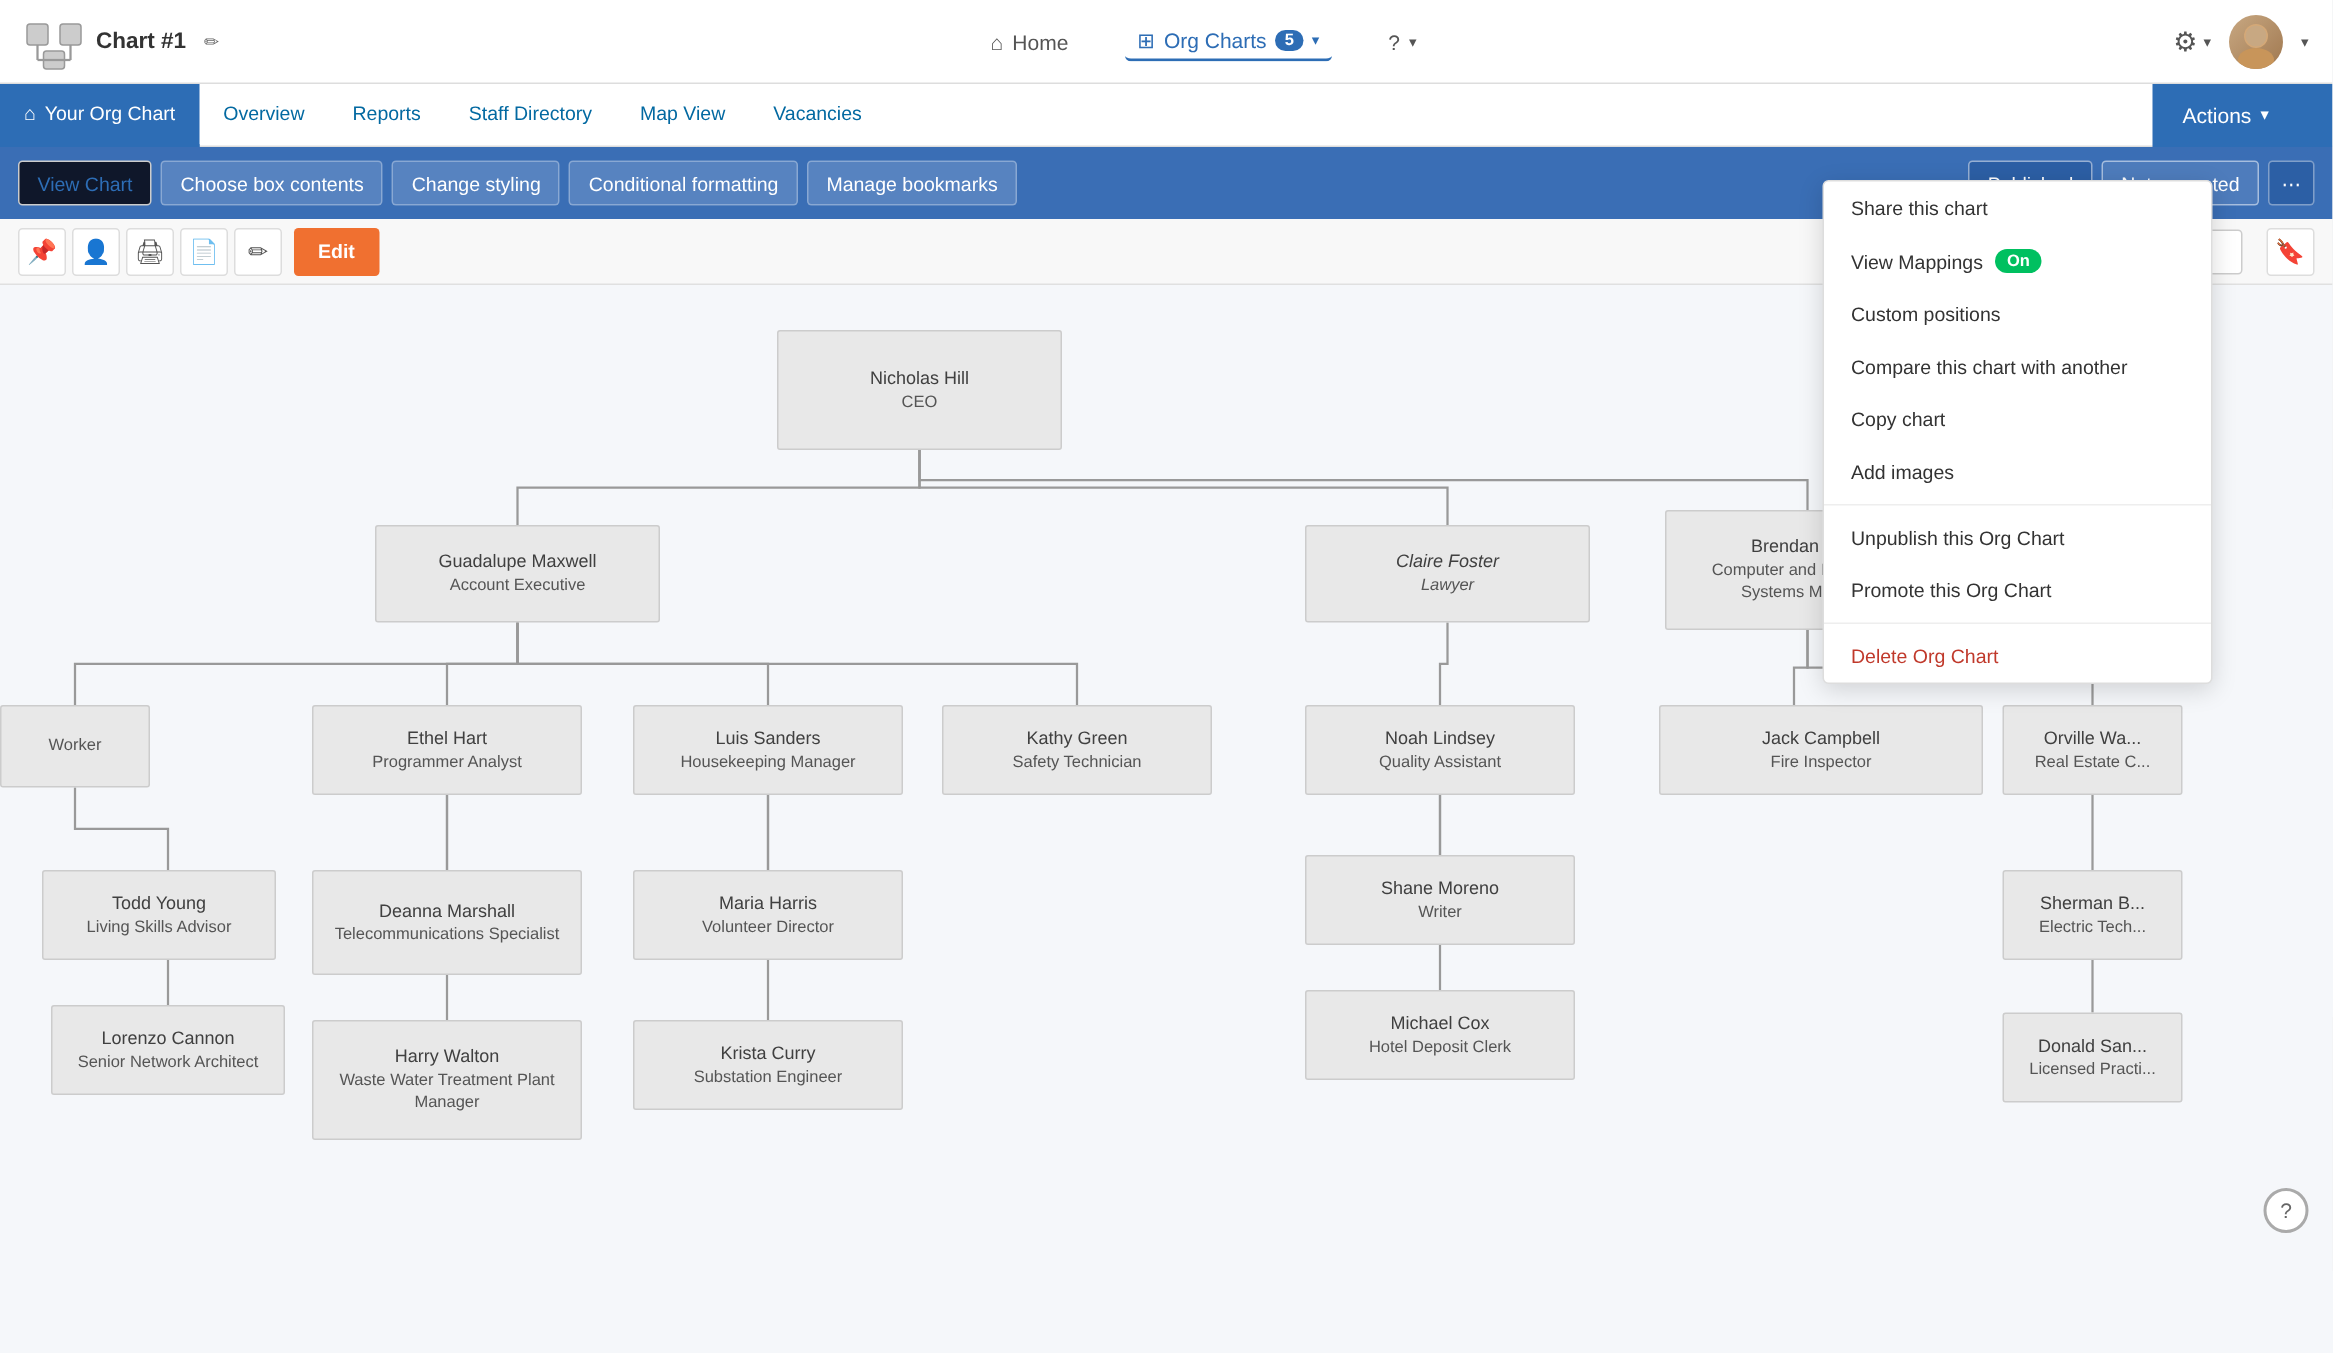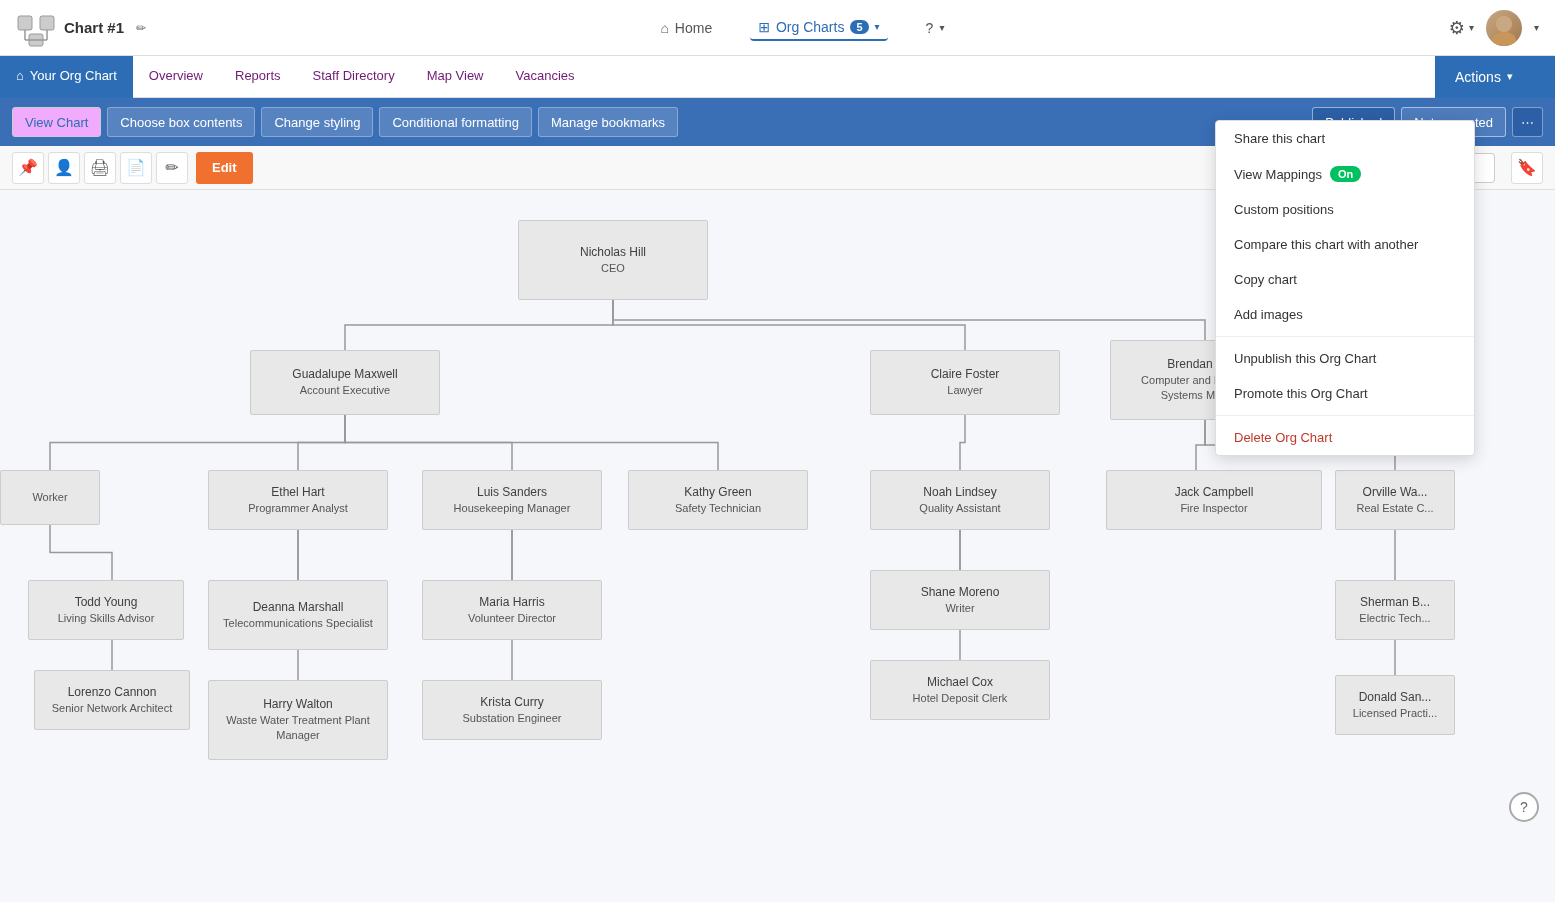--- a/index.html
+++ b/index.html
@@ -101,21 +101,21 @@
       display: flex;
       align-items: center;
       padding: 0 0 0 0;
     }
     .tab-item {
       height: 42px;
       display: flex;
       align-items: center;
       padding: 0 16px;
       font-size: 13px;
-      color: #701a75;
+      color: #0369a1;
       cursor: pointer;
       border-bottom: 2px solid transparent;
       white-space: nowrap;
     }
     .tab-item.active {
       background: #2d6db5;
       color: white;
       border-bottom: 2px solid #2d6db5;
     }
     .tab-spacer { flex: 1; }
@@ -148,21 +148,21 @@
       padding: 0 12px;
       background: rgba(255,255,255,0.15);
       color: white;
       font-size: 13px;
       border-radius: 3px;
       cursor: pointer;
       border: 1px solid rgba(255,255,255,0.3);
       white-space: nowrap;
     }
     .toolbar-btn.active-tab {
-      background: #f0abfc;
+      background: #0f172a;
       color: #2d6db5;
       border: 1px solid #ccc;
       justify-content: flex-end;
     }
     .toolbar-spacer { flex: 1; }
     .toolbar-right {
       display: flex;
       align-items: center;
       gap: 6px;
     }
@@ -488,21 +488,21 @@
       </svg>
 
   <div class="org-box" style="left: 518px; top: 30px; width: 190px; height: 80px;">
         <span class="name">Nicholas Hill</span>
         <span class="title">CEO</span>
       </div>
       <div class="org-box" style="left: 250px; top: 160px; width: 190px; height: 65px;">
         <span class="name">Guadalupe Maxwell</span>
         <span class="title">Account Executive</span>
       </div>
-      <div class="org-box" style="left: 870px; top: 160px; width: 190px; height: 65px;">
+      <div class="org-box" style="left: 870px; top: 160px; width: 190px; height: 65px; font-style: italic;">
         <span class="name">Claire Foster</span>
         <span class="title">Lawyer</span>
       </div>
       <div class="org-box" style="left: 1110px; top: 150px; width: 190px; height: 80px;">
         <span class="name">Brendan Riley</span>
         <span class="title">Computer and Information Systems Manager</span>
       </div>
       <div class="org-box" style="left: 0px; top: 280px; width: 100px; height: 55px;">
         <span class="name"></span>
         <span class="title">Worker</span>

